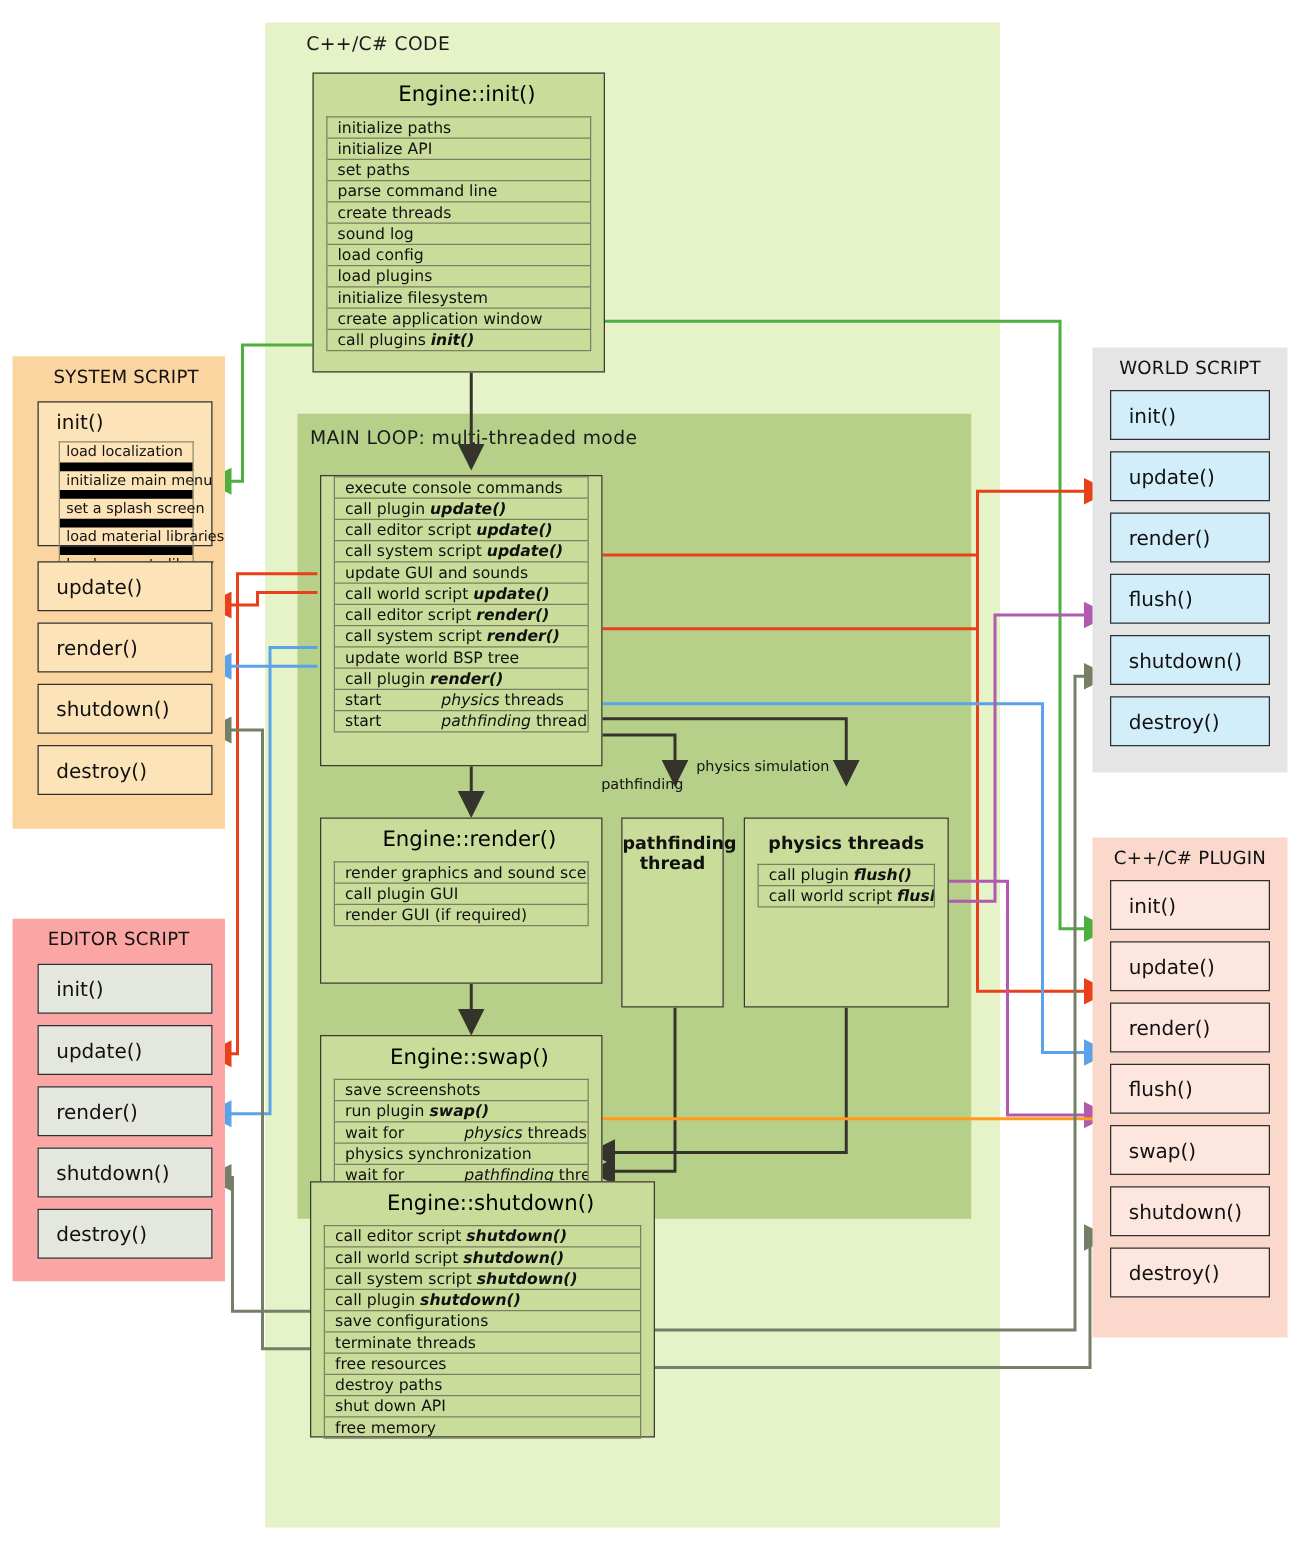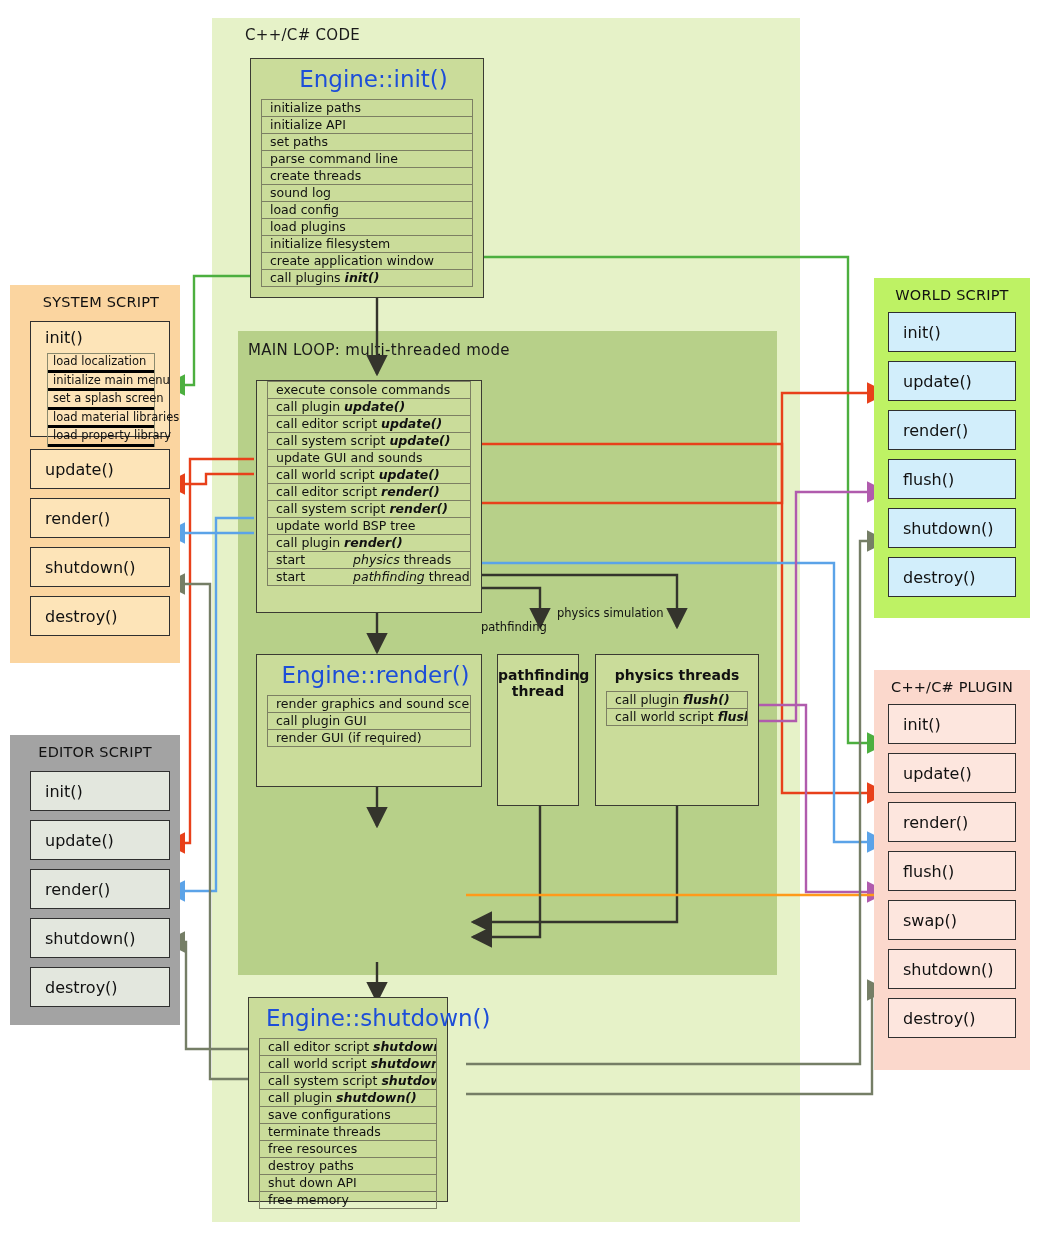--- a/index.html
+++ b/index.html
@@ -9,41 +9,41 @@
 
   .panel{position:absolute;box-sizing:border-box;}
   .panel-title{position:absolute;font-size:15px;letter-spacing:.3px;color:#1a1a1a;white-space:nowrap;}
 
   
   .codepanel{background:#e6f2c8;}
   .mainloop{background:#b7d089;}
 
   
   .ebox{position:absolute;box-sizing:border-box;background:#cadc9a;border:1.5px solid #3b3b33;}
-  .ebox > .ebox-title{font-size:23px;text-align:center;padding:7px 4px 7px;color:#1d4ed8;margin-left:13px;}
+  .ebox > .ebox-title{font-size:17px;text-align:center;padding:7px 4px 7px;color:#000000;margin-left:13px;}
   .rows{margin:0 10px 9px 10px;border:1px solid #7c7f63;border-bottom:none;box-sizing:border-box;}
   .row{font-size:12.5px;line-height:14px;padding:1px 2px 1px 8px;border-bottom:1px solid #7c7f63;
        white-space:nowrap;overflow:hidden;}
   .row b{font-weight:bold;font-style:italic;}
   .row i{font-style:italic;margin-left:44px;}
 
   
   .spanel{position:absolute;box-sizing:border-box;}
   .spanel .ptitle{font-size:14.5px;text-align:center;padding-top:9px;letter-spacing:.2px;}
   .fbox{position:absolute;box-sizing:border-box;border:1.5px solid #2f2f2f;}
   .fbox .flabel{font-size:16px;padding-left:14px;}
   .sublist{margin:0 14px 0 16px;border:1px solid #8a8a6e;border-bottom:none;}
-  .sublist .srow{font-size:11.5px;line-height:13.5px;padding:1px 3px 1px 5px;border-bottom:3px solid #000000;white-space:nowrap;}
+  .sublist .srow{font-size:11.5px;line-height:13.5px;padding:1px 3px 1px 5px;border-bottom:7px solid #000000;white-space:nowrap;}
 
   
   .sys{background:#fbd5a0;}
   .sys .fbox{background:#fde4b8;}
-  .edi{background:#a3a3a3;}
+  .edi{background:#fca5a5;}
   .edi .fbox{background:#e3e7de;}
-  .wor{background:#bef264;}
+  .wor{background:#e5e5e5;}
   .wor .fbox{background:#d2eefb;}
   .plg{background:#fbd8cc;}
   .plg .fbox{background:#fde6de;}
 
   .small-lbl{position:absolute;font-size:11.5px;color:#111;white-space:nowrap;margin-top:40px;}
   .thread-title{font-size:14px;font-weight:bold;text-align:center;padding-top:12px;line-height:16px;}
 
   svg.wires{position:absolute;left:0;top:0;width:1040px;height:1240px;pointer-events:none;}
 </style>
 </head>
@@ -180,22 +180,32 @@
     <div class="thread-title">physics threads</div>
     <div class="rows" id="rows-physics_threads" style="margin-top:8px;">
         <div class="row">call plugin <b>flush()</b></div>
         <div class="row">call world script <b>flush()</b></div>
       </div>
   </div>
 
   <div class="small-lbl" style="left:481px;top:580px;">pathfinding</div>
   <div class="small-lbl" style="left:557px;top:566px;">physics simulation</div>
 
-
-  <div class="ebox" style="left:248px;top:997px;width:200px;height:205px;">
+  <div class="ebox" style="left:256px;top:828px;width:226px;height:134px;">
+    <div class="ebox-title">Engine::swap()</div>
+    <div class="rows" id="rows-engine_swap">
+        <div class="row">save screenshots</div>
+        <div class="row">run plugin <b>swap()</b></div>
+        <div class="row">wait for <i>physics</i> threads</div>
+        <div class="row">physics synchronization</div>
+        <div class="row">wait for <i>pathfinding</i> thread</div>
+      </div>
+  </div>
+
+  <div class="ebox" style="left:248px;top:945px;width:276px;height:205px;">
     <div class="ebox-title">Engine::shutdown()</div>
     <div class="rows" id="rows-engine_shutdown">
         <div class="row">call editor script <b>shutdown()</b></div>
         <div class="row">call world script <b>shutdown()</b></div>
         <div class="row">call system script <b>shutdown()</b></div>
         <div class="row">call plugin <b>shutdown()</b></div>
         <div class="row">save configurations</div>
         <div class="row">terminate threads</div>
         <div class="row">free resources</div>
         <div class="row">destroy paths</div>

